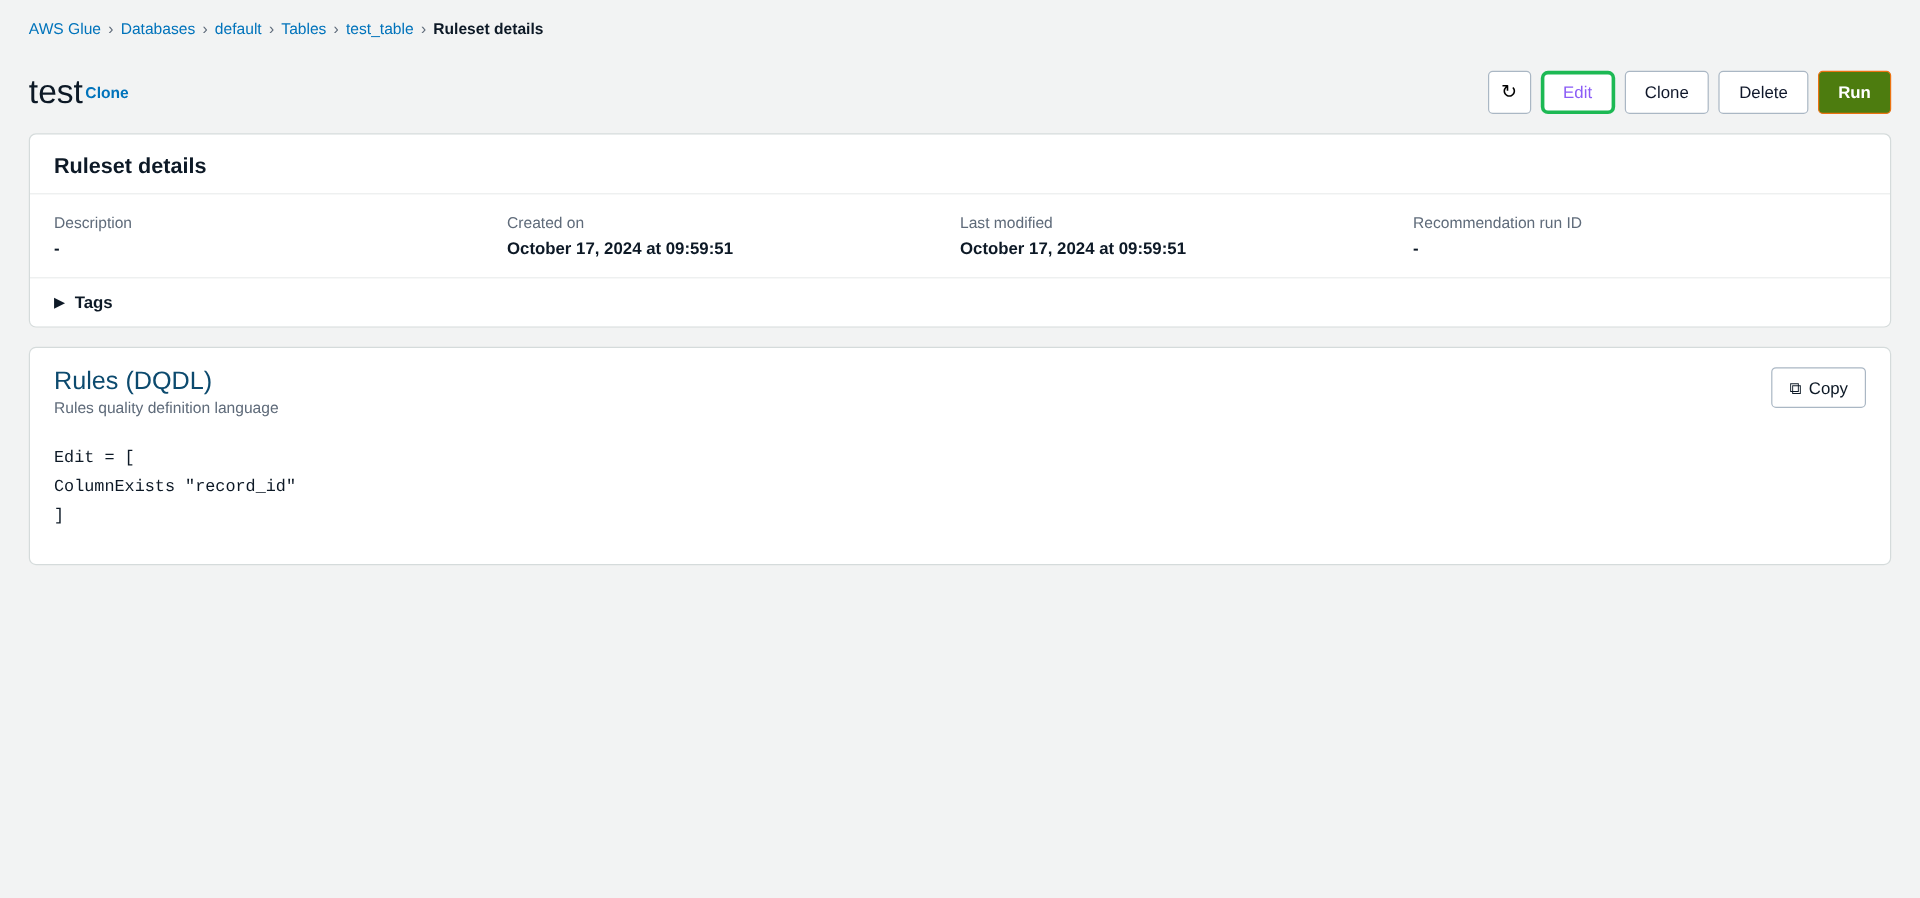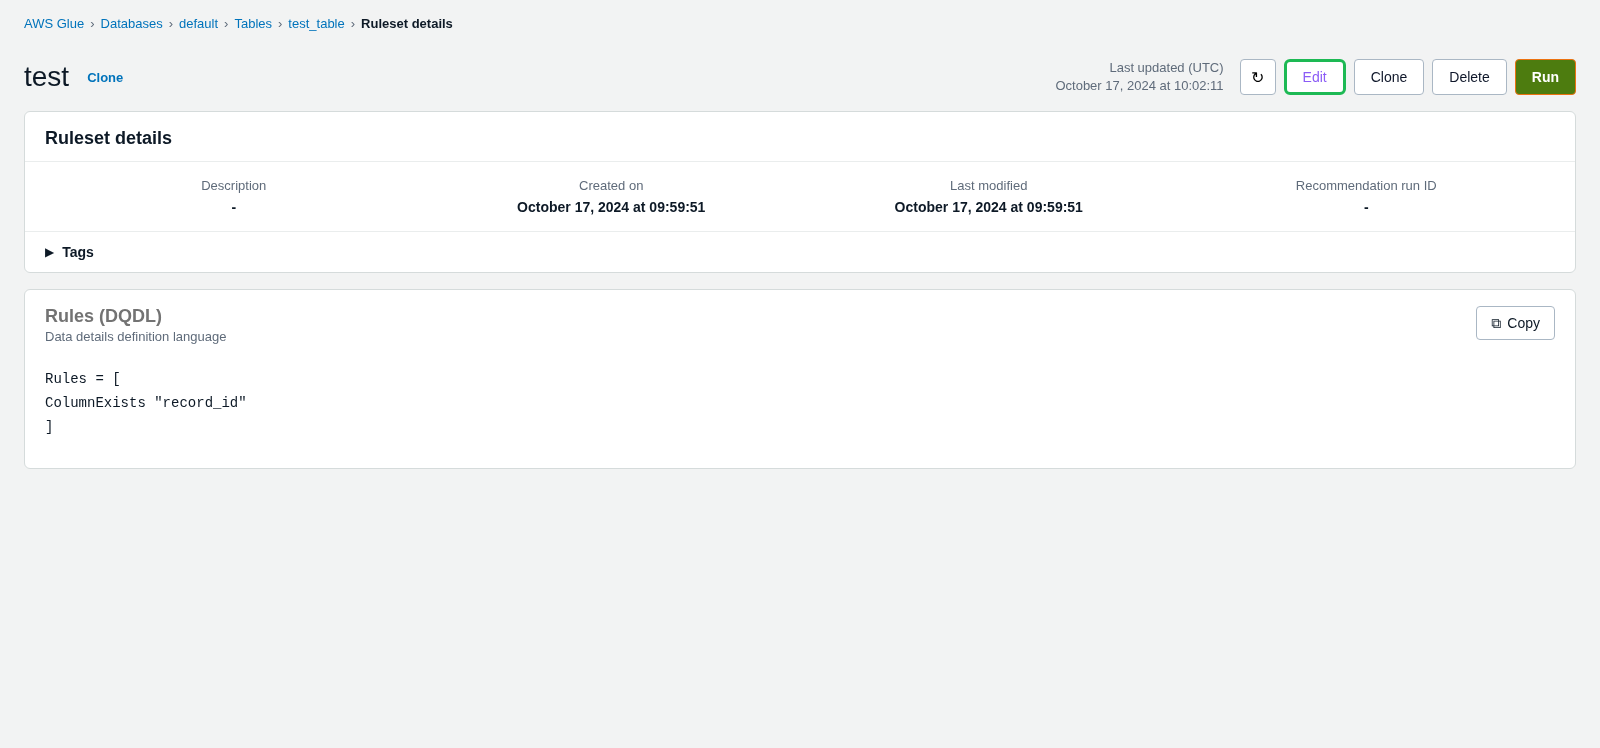--- a/index.html
+++ b/index.html
@@ -36,21 +36,21 @@
     
     .header-row {
       display: flex;
       align-items: center;
       justify-content: space-between;
       margin-bottom: 16px;
     }
     .header-left {
       display: flex;
       align-items: center;
-      gap: 18px;
+      gap: 2px;
     }
     .page-title {
       font-size: 28px;
       font-weight: 300;
       color: #0d1926;
     }
     .info-badge {
       background: none;
       color: #0073bb;
       font-size: 13px;
@@ -123,21 +123,20 @@
       color: #0d1926;
       border-bottom: 1px solid #eaeded;
     }
     
     .details-grid {
       display: grid;
       grid-template-columns: 1fr 1fr 1fr 1fr;
       gap: 0;
       padding: 16px 20px;
       border-bottom: 1px solid #eaeded;
-      text-align: center;
     }
     .detail-item {}
     .detail-label {
       font-size: 13px;
       color: #5f6b7a;
       margin-bottom: 6px;
     }
     .detail-value {
       font-size: 14px;
       font-weight: 600;
@@ -187,23 +186,23 @@
       border-radius: 6px;
       margin-top: 12px;
     }
     .rules-card-header {
       padding: 16px 20px 8px;
       display: flex;
       align-items: flex-start;
       justify-content: space-between;
     }
     .rules-title {
-      font-size: 18px;
-      font-weight: 700;
-      color: #737373;
+      font-size: 21px;
+      font-weight: 400;
+      color: #0c4a6e;
     }
     .rules-subtitle {
       font-size: 13px;
       color: #5f6b7a;
       margin-top: 2px;
     }
     .copy-btn {
       display: flex;
       align-items: center;
       gap: 6px;
@@ -245,24 +244,20 @@
     <span class="sep">›</span>
     <span class="current">Ruleset details</span>
   </nav>
 
   <div class="header-row">
     <div class="header-left">
       <h1 class="page-title">test</h1>
       <button class="info-badge">Clone</button>
     </div>
     <div class="header-right">
-      <div class="last-updated-text">
-        <div>Last updated (UTC)</div>
-        <div>October 17, 2024 at 10:02:11</div>
-      </div>
       <button class="btn-icon">
         <span>↻</span>
       </button>
       <button class="btn btn-edit">Edit</button>
       <button class="btn btn-default">Clone</button>
       <button class="btn btn-default">Delete</button>
       <button class="btn btn-primary">Run</button>
     </div>
   </div>
 
@@ -290,27 +285,27 @@
       <span class="tags-arrow">▶</span>
       <span class="tags-label">Tags</span>
     </div>
   </div>
 
 
   <div class="rules-card">
     <div class="rules-card-header">
       <div>
         <div class="rules-title">Rules (DQDL)</div>
-        <div class="rules-subtitle">Data details definition language</div>
+        <div class="rules-subtitle">Rules quality definition language</div>
       </div>
       <button class="copy-btn">
         <span>⧉</span>
         <span>Copy</span>
       </button>
     </div>
     <div class="rules-code">
-      <pre style="font-family:'Courier New',monospace;font-size:14px;line-height:1.7;white-space:pre;">Rules = [
+      <pre style="font-family:'Courier New',monospace;font-size:14px;line-height:1.7;white-space:pre;">Edit = [
 ColumnExists "record_id"
 ]</pre>
     </div>
   </div>
 
 </div>
 
 </body></html>

